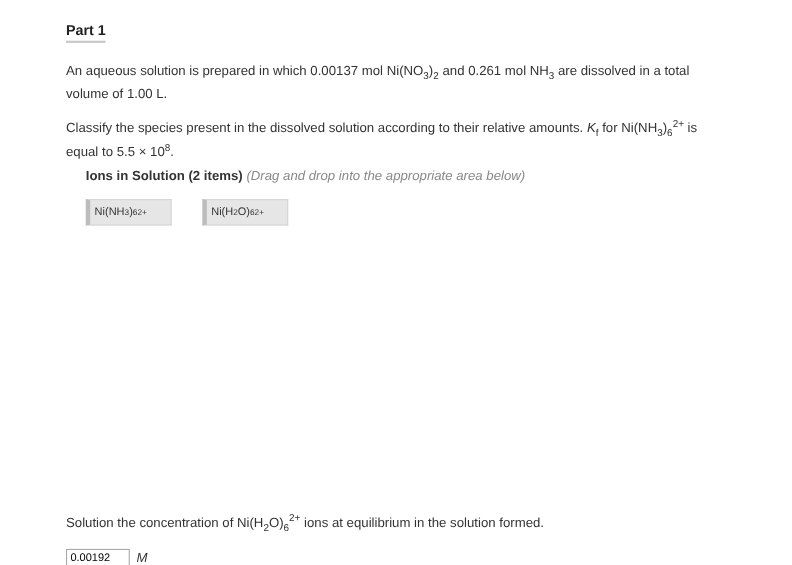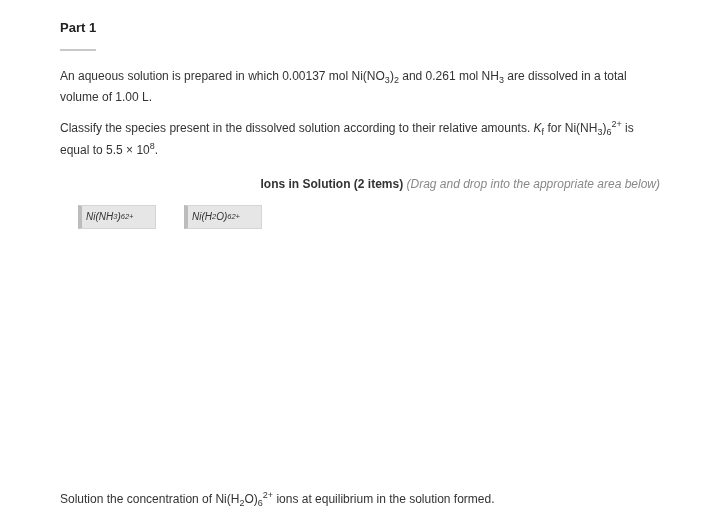--- a/index.html
+++ b/index.html
@@ -11,21 +11,21 @@
     width: 720px;
     box-sizing: border-box;
     background: #fff;
   }
   .part-header {
     font-weight: bold;
     font-size: 13px;
     color: #222;
     border-bottom: 2px solid #c8c8c8;
     display: inline-block;
-    padding-bottom: 14px;
+    padding-bottom: 2px;
     margin-bottom: 16px;
   }
   .paragraph {
     font-size: 12px;
     line-height: 1.5;
     margin-bottom: 12px;
     color: #333;
   }
   .sub-label {
     font-weight: bold;
@@ -35,21 +35,20 @@
     font-style: italic;
     color: #888;
     font-weight: normal;
   }
   .drag-row {
     display: flex;
     gap: 28px;
     margin-top: 10px;
     margin-bottom: 260px;
     margin-left: 18px;
-    font-style: italic;
   }
   .drag-item {
     width: 78px;
     height: 24px;
     background: #e6e6e6;
     border: 1px solid #d5d5d5;
     border-left: 4px solid #bcbcbc;
     font-size: 10px;
     color: #333;
     display: flex;
@@ -83,21 +82,21 @@
 
 
 <div class="part-header">Part 1</div>
 
 <div class="paragraph">
   <span>An aqueous solution is prepared in which 0.00137 mol Ni(NO</span><sub>3</sub><span>)</span><sub>2</sub><span> and 0.261  mol NH</span><sub>3</sub><span> are dissolved in a total volume of 1.00 L.</span>
 </div>
 
 <div class="paragraph">
   <span>Classify the species present in the dissolved solution according to their relative amounts. </span><span class="ital">K</span><sub>f</sub><span> for Ni(NH</span><sub>3</sub><span>)</span><sub>6</sub><sup>2+</sup><span> is equal to 5.5 × 10</span><sup>8</sup><span>.</span>
-  <div style="margin-top:16px;text-align:right;">
+  <div style="margin-top:4px;">
     <span class="sub-label">Ions in Solution (2 items)</span>
     <span class="hint">(Drag and drop into the appropriate area below)</span>
   </div>
 </div>
 
 <div class="drag-row">
   <div class="drag-item">
     <span>Ni(NH</span>
       <sub>3</sub>
       <span>)</span>

